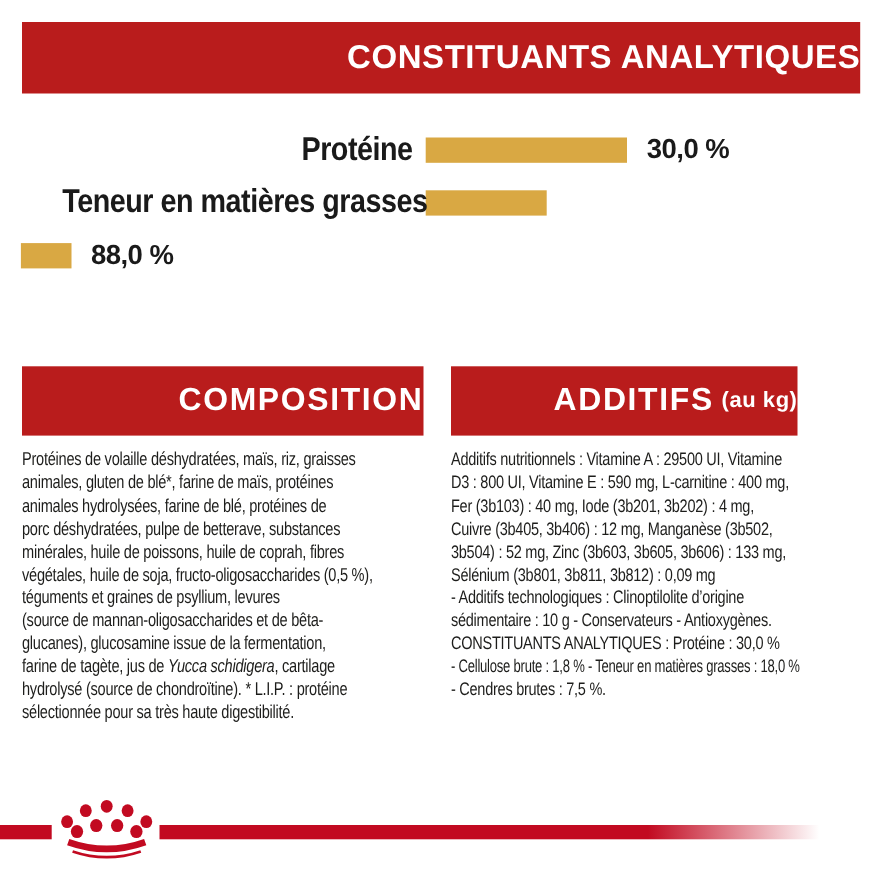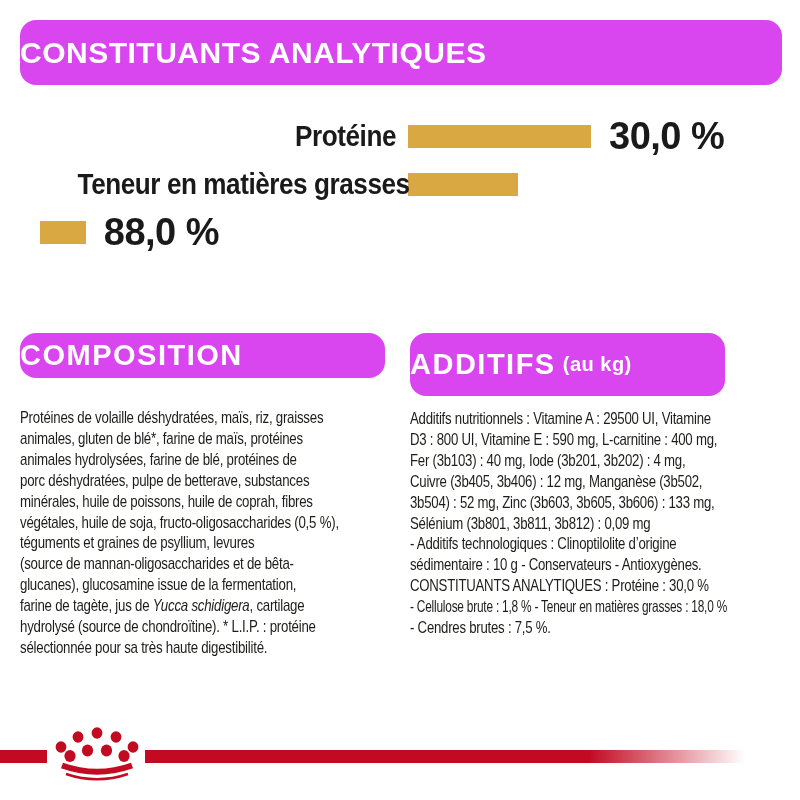--- a/index.html
+++ b/index.html
@@ -2,46 +2,46 @@
 <html><head>
 <meta charset="utf-8">
 <style>
   html,body { margin:0; padding:0; }
   body {
     width:800px; height:800px; position:relative; overflow:hidden;
     background:#ffffff; font-family:"Liberation Sans", sans-serif;
     -webkit-font-smoothing:antialiased;
   }
   .gold-banner {
-    position:absolute; background:#d946ef;
-    display:flex; align-items:center; justify-content:flex-start;border-radius:16px;
+    position:absolute; background:#b91c1c;
+    display:flex; align-items:center; justify-content:flex-end;
   }
   #top-banner { left:20px; top:20px; width:762px; height:65px; }
   .banner-title {
     color:#ffffff; font-weight:bold; font-size:30px; letter-spacing:0.5px;
     white-space:nowrap;
   }
   
-  #chart { position:absolute; left:28px; top:112px; width:762px; }
+  #chart { position:absolute; left:7px; top:112px; width:762px; }
   .chart-row { display:flex; align-items:center; height:48px; }
   .chart-label {
     width:368px; flex:none; text-align:right;
     font-weight:bold; font-size:30px; color:#1a1a1a;
   }
   .chart-label span {
     display:inline-block; white-space:nowrap; letter-spacing:-0.5px;
     transform:scaleX(0.87); transform-origin:right center;
   }
   .chart-bar { height:23px; flex:none; margin-left:12px; background:#D9A843; }
   .chart-value {
-    margin-left:18px; font-weight:bold; font-size:38px; color:#1a1a1a;
+    margin-left:18px; font-weight:bold; font-size:25px; color:#1a1a1a;
     letter-spacing:-0.5px; white-space:nowrap;
   }
   
-  #composition-banner { left:20px; top:333px; width:365px; height:45px; }
+  #composition-banner { left:20px; top:333px; width:365px; height:63px; }
   #additifs-banner { left:410px; top:333px; width:315px; height:63px; }
   .section-title { color:#fff; font-weight:bold; font-size:29px; letter-spacing:1.5px; white-space:nowrap; }
   .section-suffix { color:#fff; font-weight:bold; font-size:20px; margin-left:7px; letter-spacing:0.5px; }
   
   .body-col {
     position:absolute; top:408px; color:#1d1d1b;
     line-height:20.9px; transform-origin:left top;
   }
   #composition-text { left:20px; width:472px; font-size:17px; letter-spacing:-0.3px; transform:scaleX(0.78); }
   #additifs-text { left:410px; width:469px; font-size:16.5px; letter-spacing:-0.3px; transform:scaleX(0.8); }

